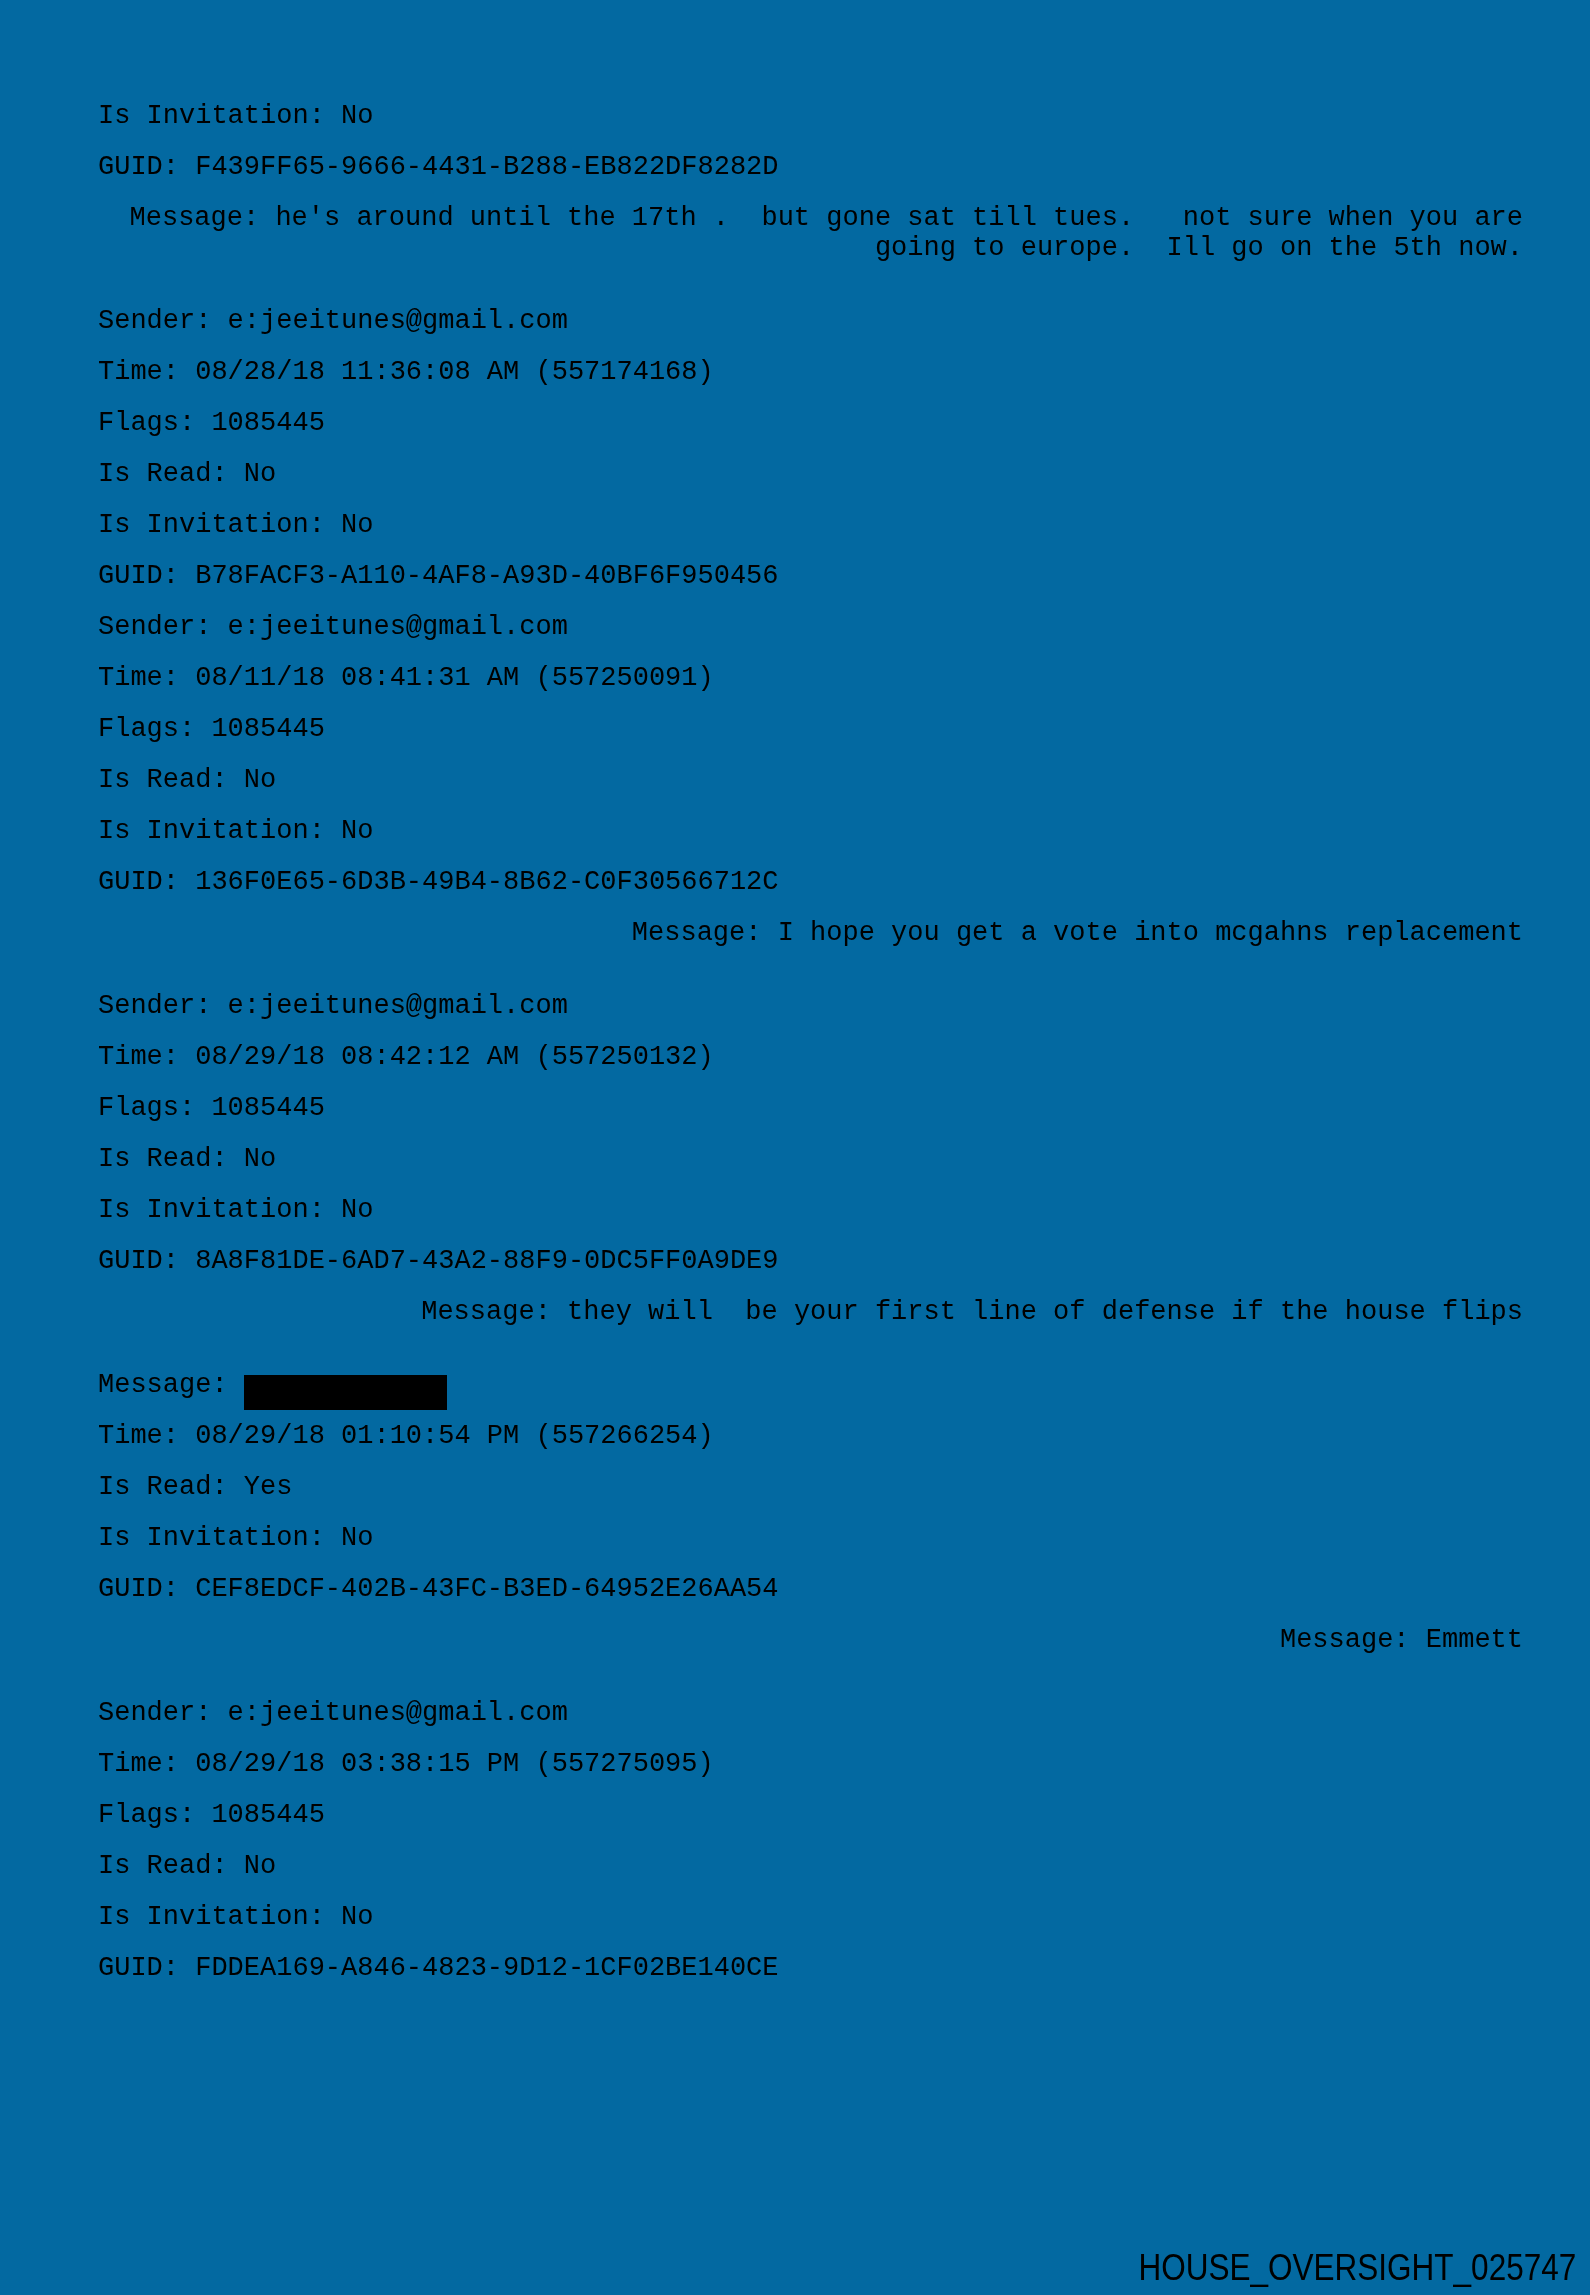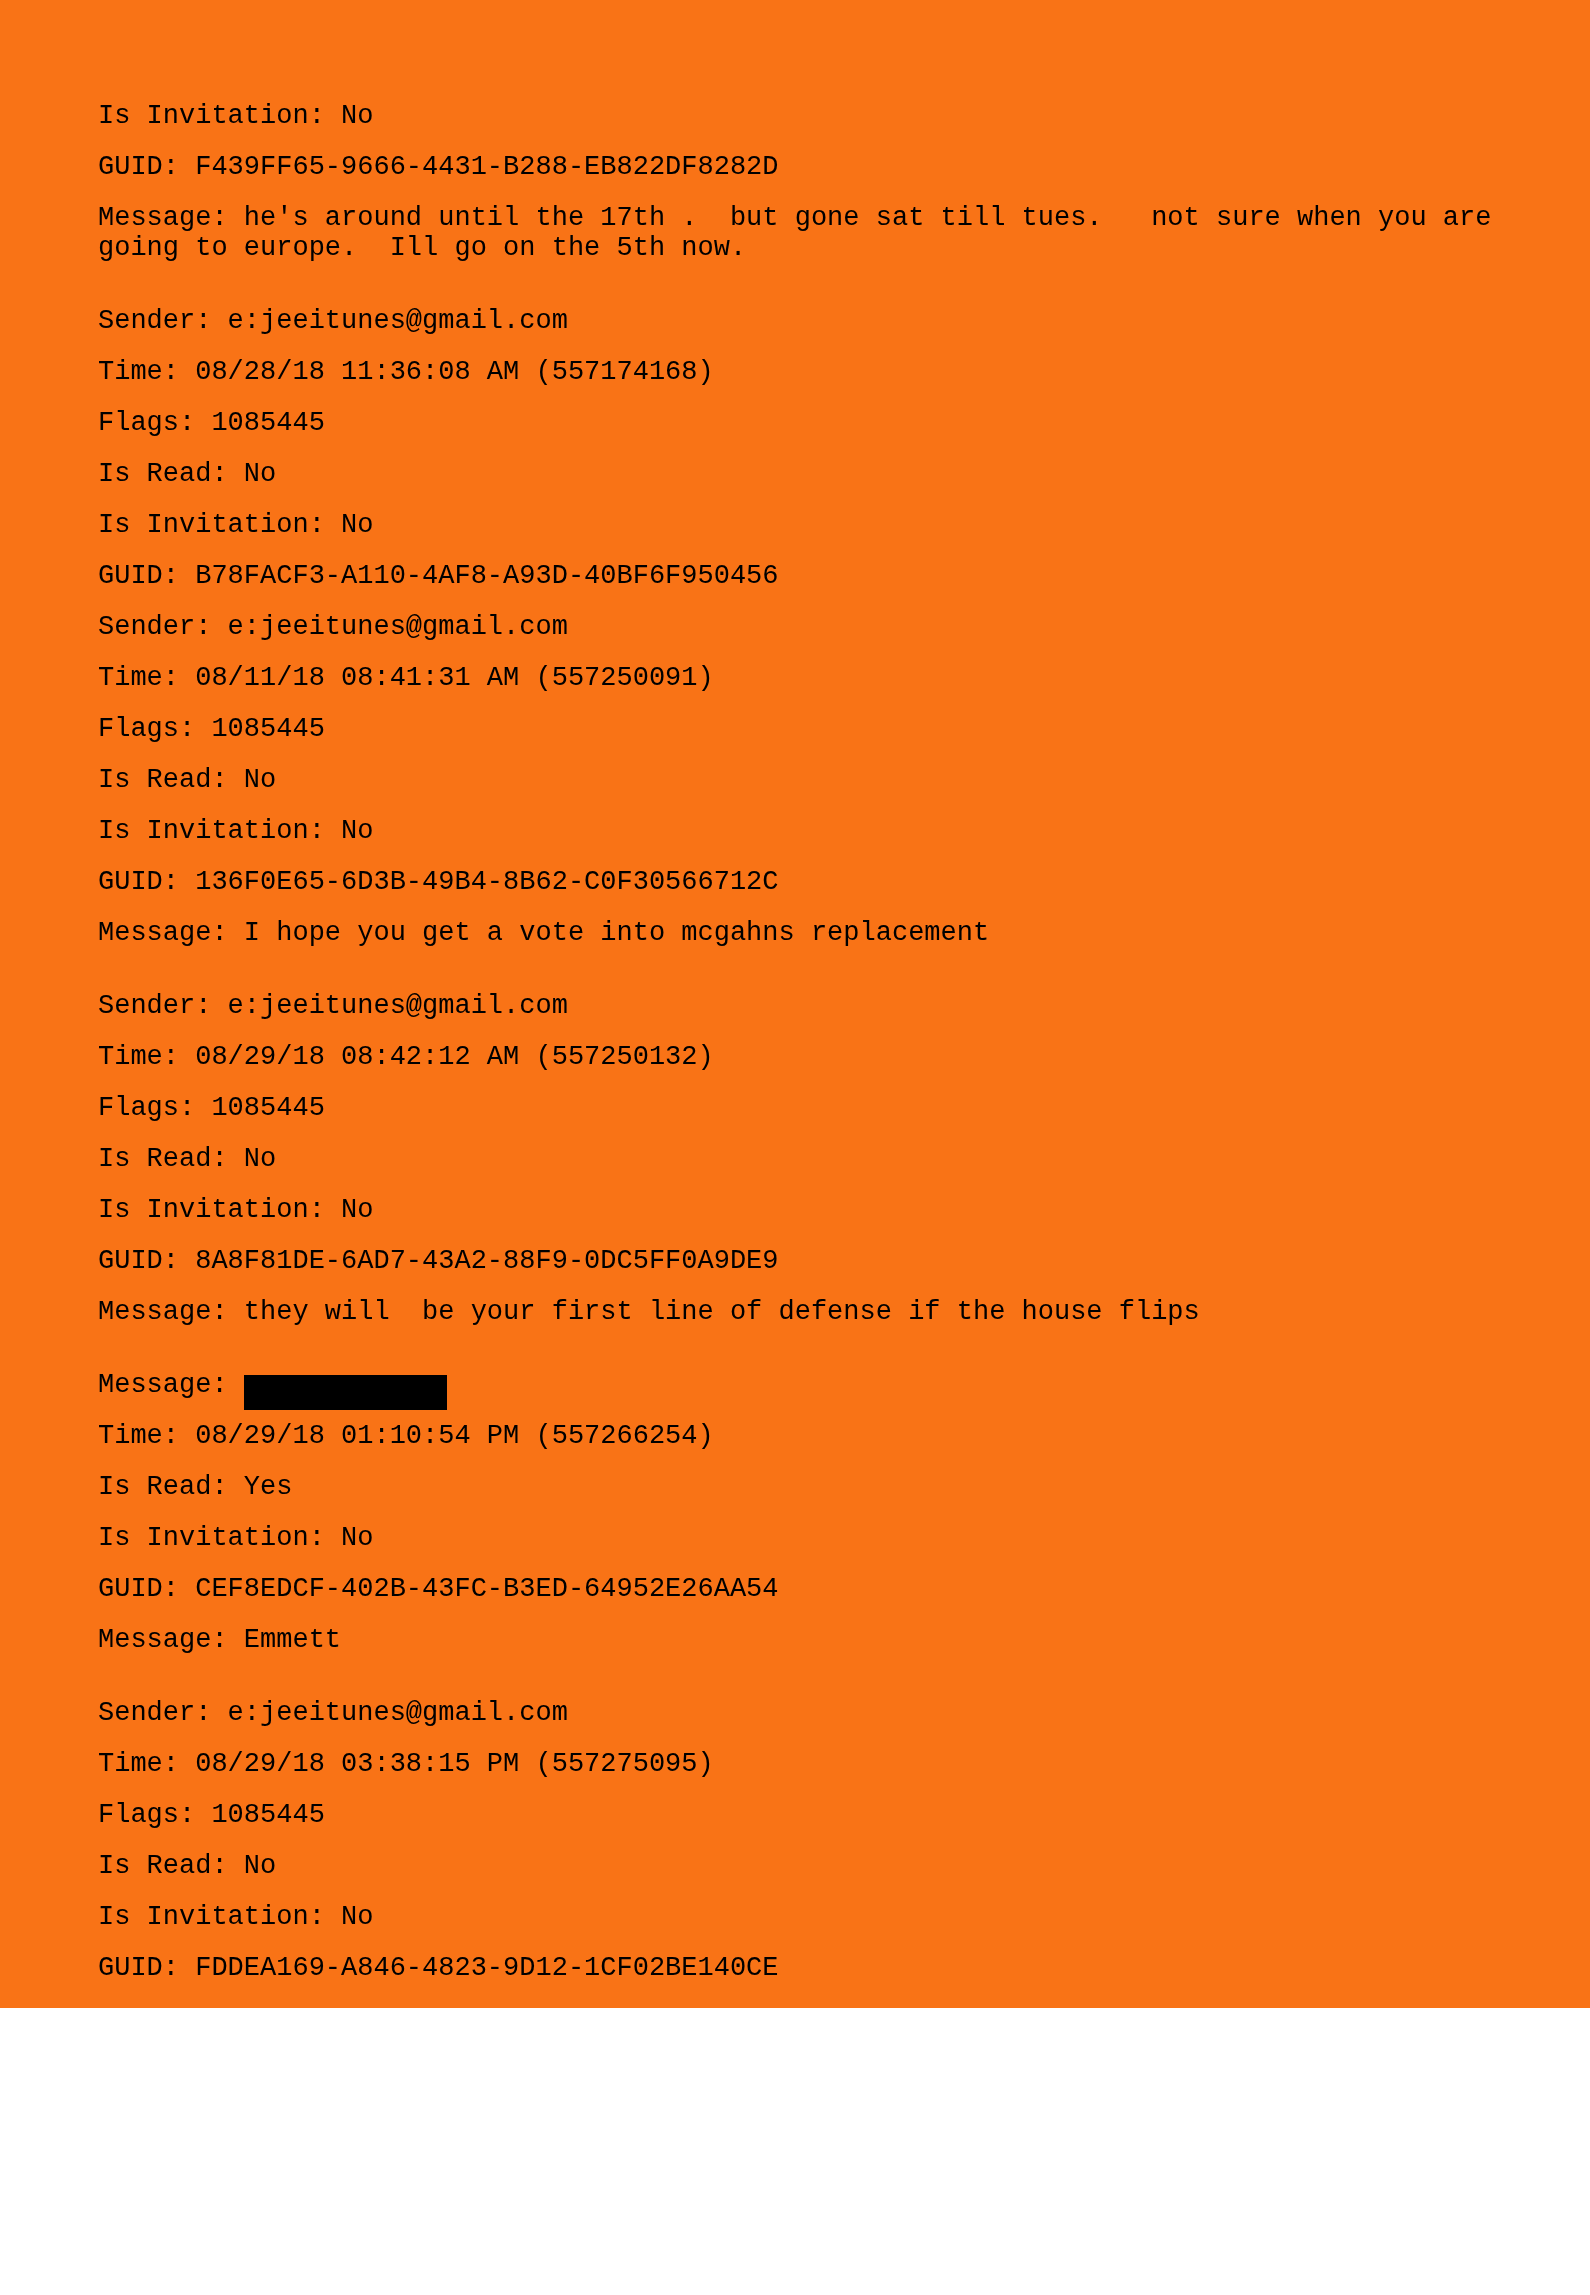--- a/index.html
+++ b/index.html
@@ -3,41 +3,42 @@
 <meta charset="utf-8">
 <style>
   html, body {
     margin: 0;
     padding: 0;
     background: #ffffff;
   }
   .page {
     position: relative;
     width: 1591px;
-    height: 2008px;
-    background: #f97316;
+    height: 2295px;
+    background: #0369a1;
     overflow: hidden;
     font-family: "Liberation Mono", "DejaVu Sans Mono", monospace;
     font-size: 27px;
     color: #000000;
   }
   .text-block {
     position: absolute;
     left: 98px;
     top: 101px;
     width: 1425px;
   }
   p.line {
     margin: 0 0 21px 0;
     line-height: 30px;
     white-space: pre-wrap;
     letter-spacing: 0;
   }
   p.line.record-end {
     margin-bottom: 43px;
+    text-align: right;
   }
   p.line:last-child {
     margin-bottom: 12px;
   }
   
   .redaction {
     display: inline-block;
     width: 203px;
     height: 0.6px;
     position: relative;

